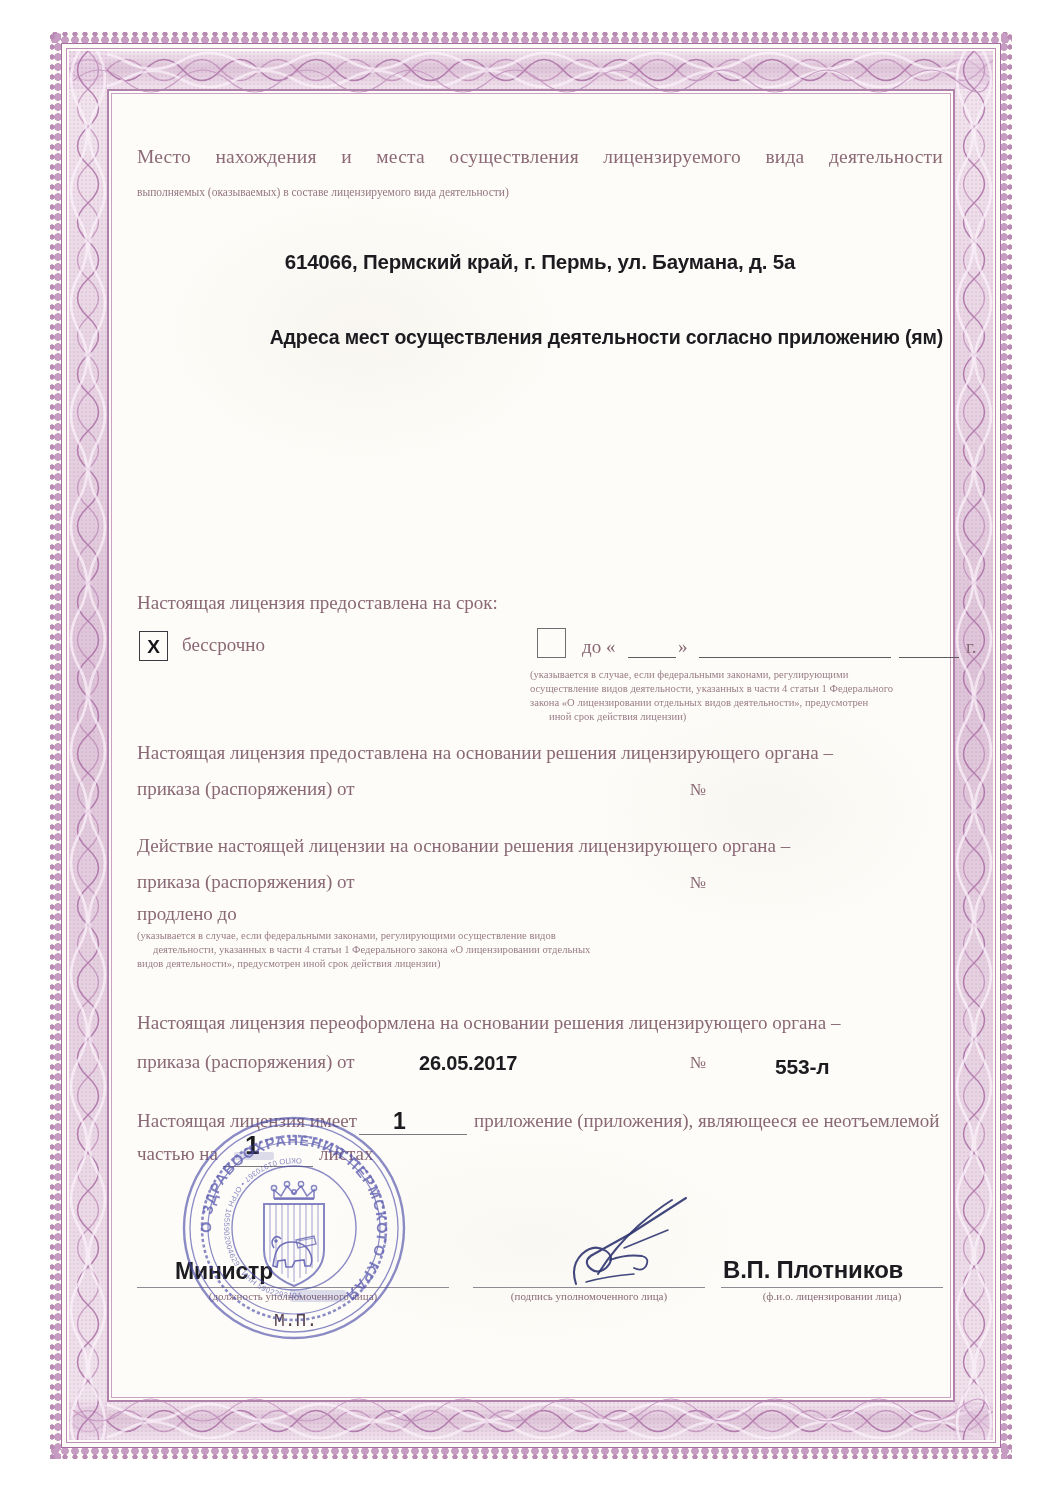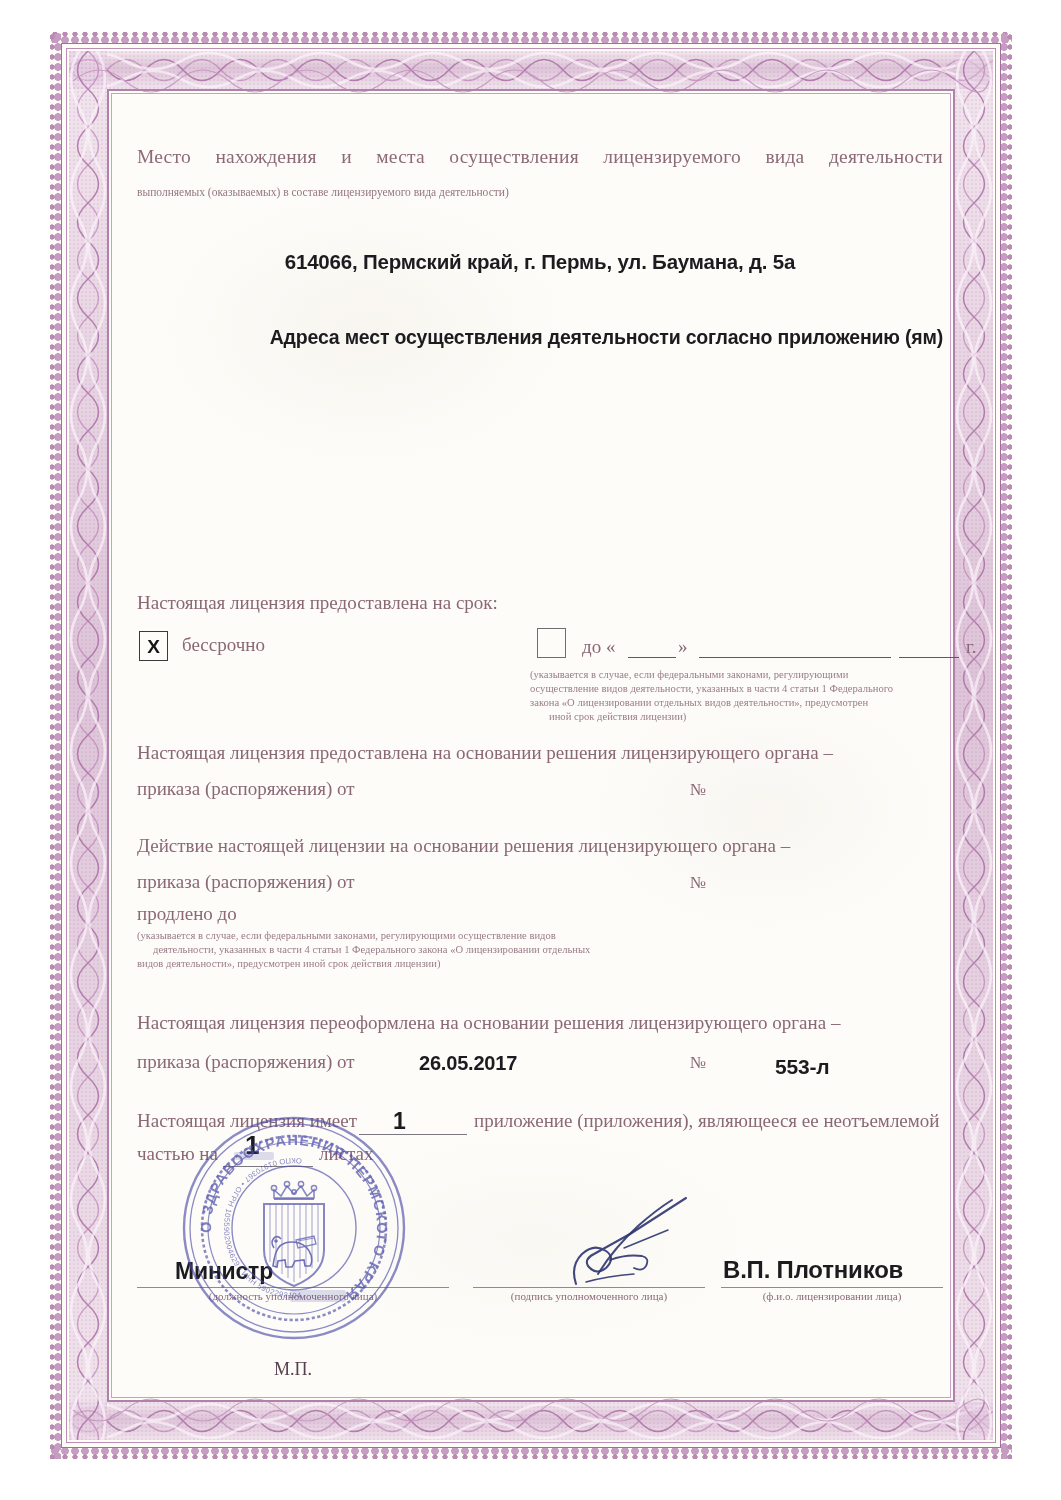--- a/index.html
+++ b/index.html
@@ -181,22 +181,21 @@
   .sig-cap {
     color: #8a6b79;
     font-size: 11px;
     text-align: center;
     white-space: nowrap;
   }
 
   .mp {
     color: #55414d;
     font-size: 18px;
-    font-family: Liberation Serif, serif;
-    margin-top: 48px;
+    font-family: Liberation Mono, monospace;
   }
 
   
   .seal {
     position: absolute;
     left: 178px; top: 1112px;
     width: 232px; height: 232px;
     opacity: 0.82;
     pointer-events: none;
   }

